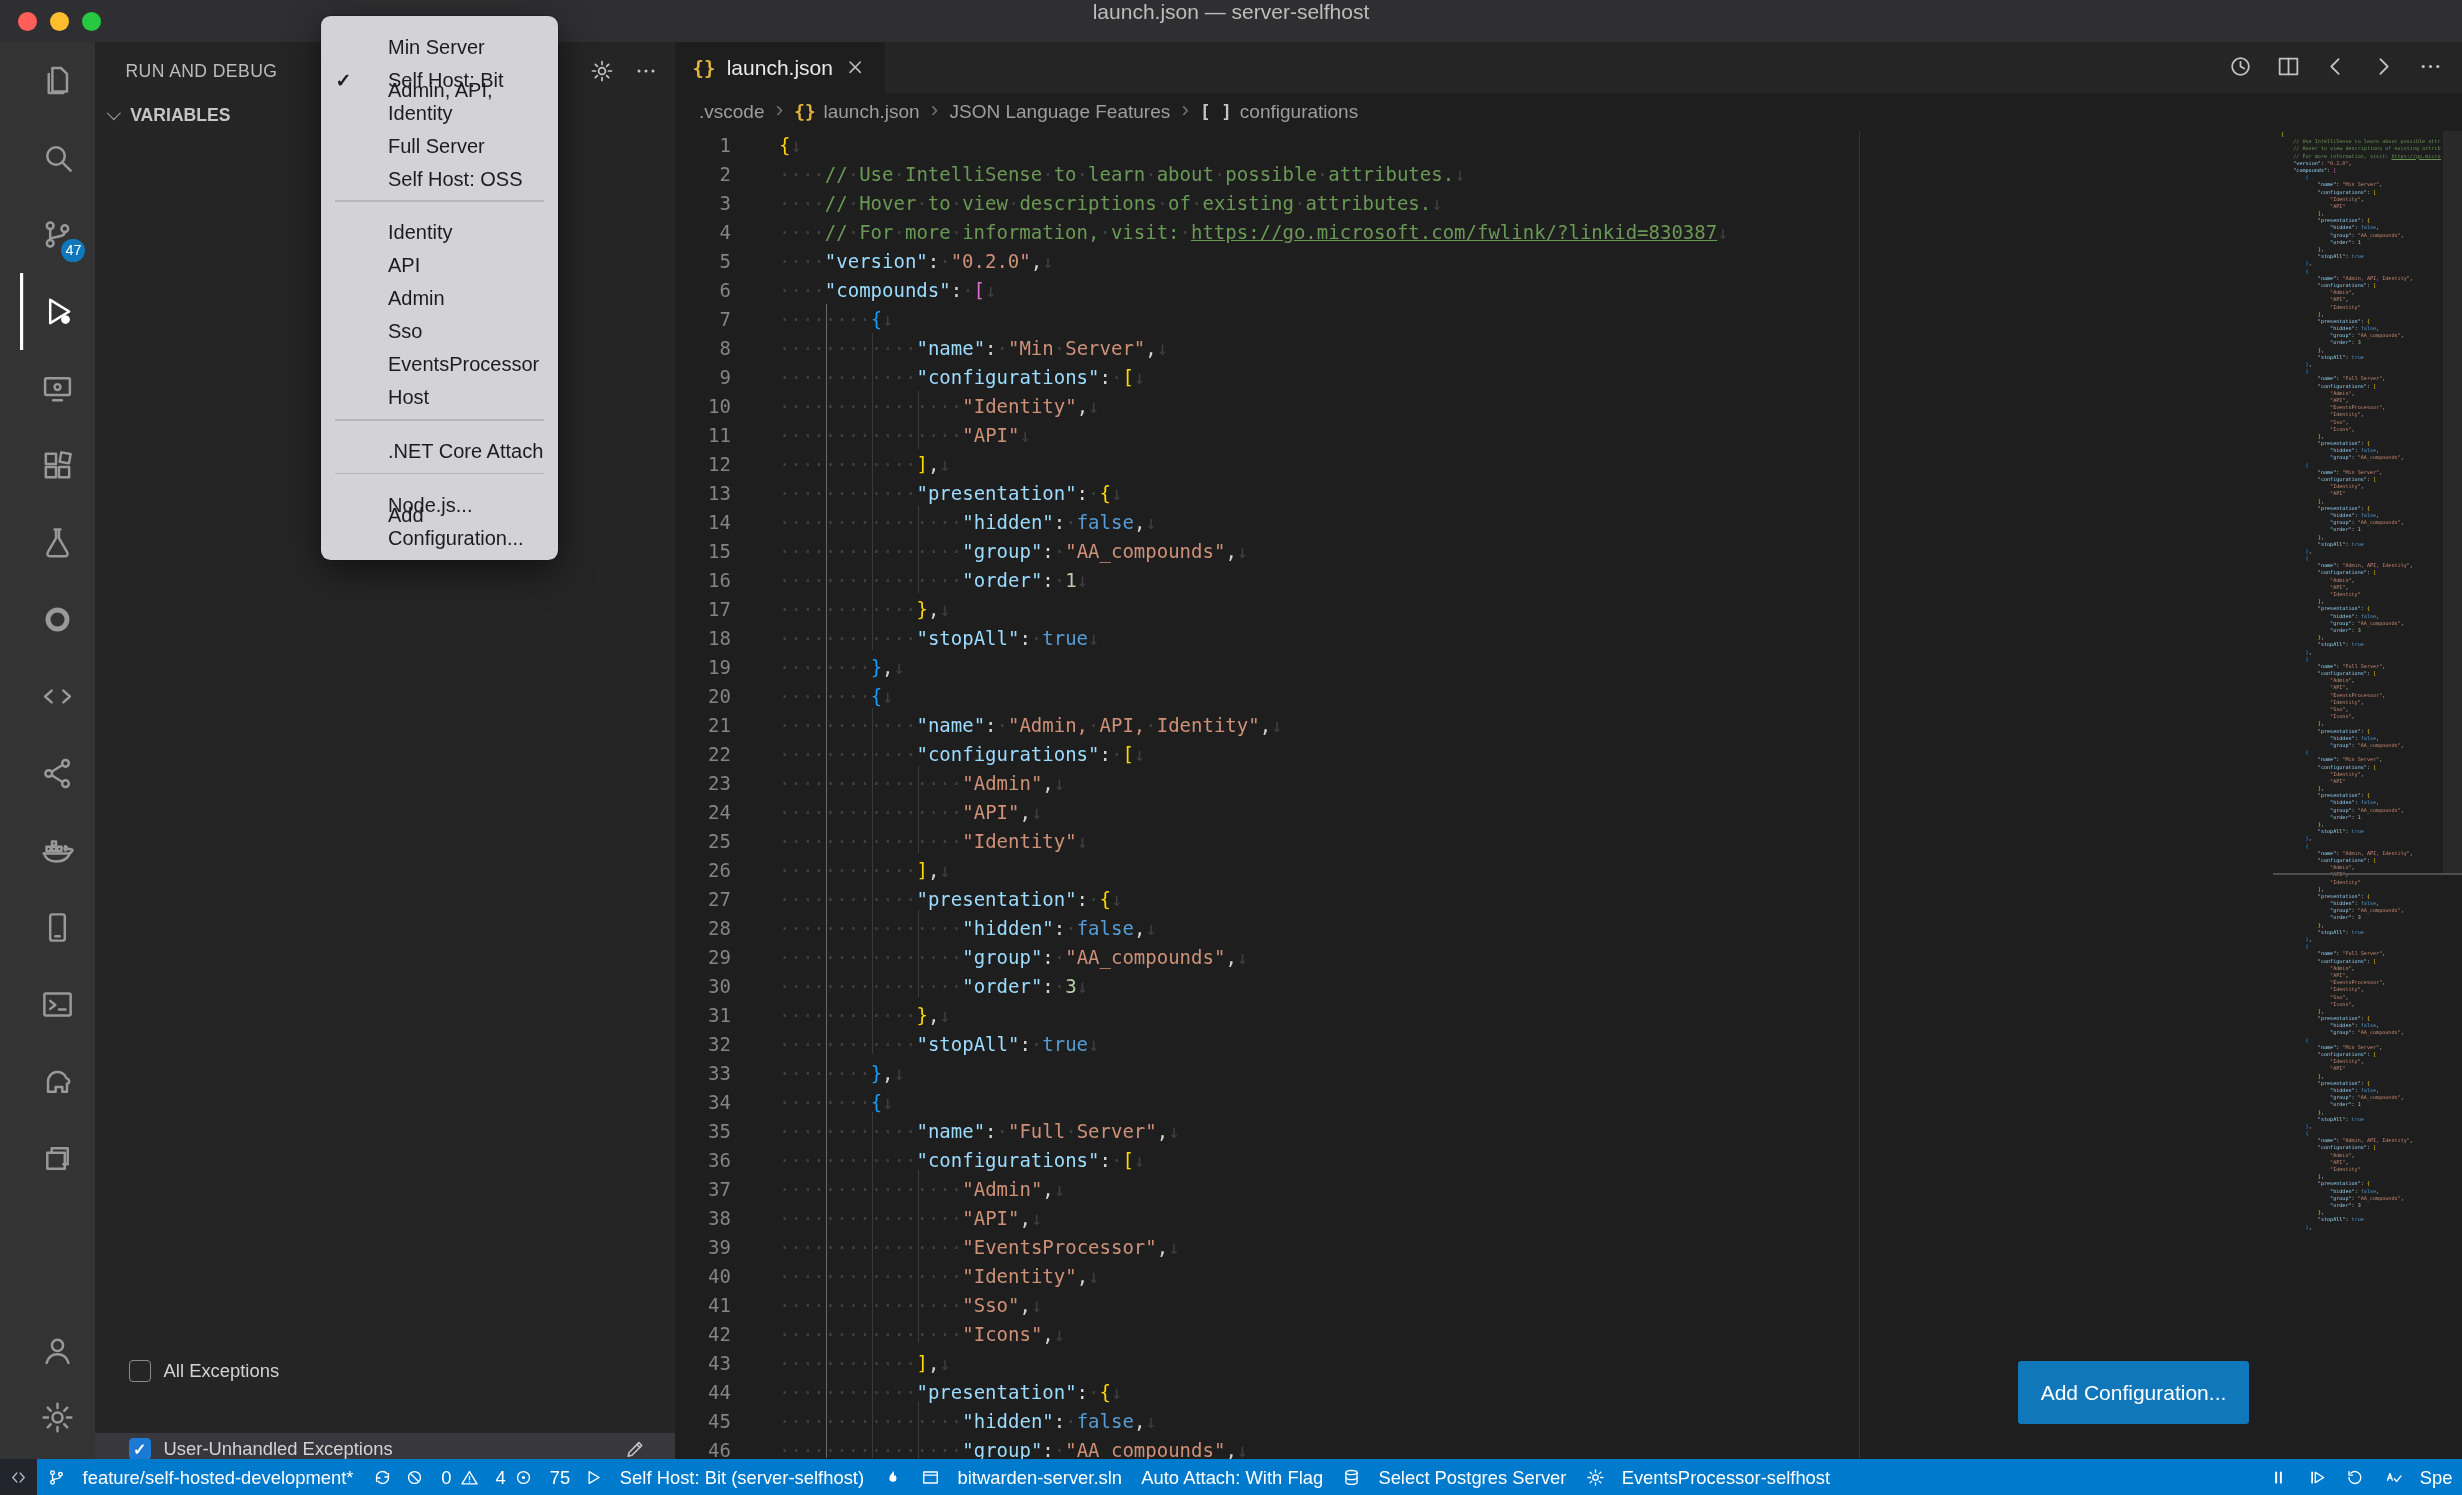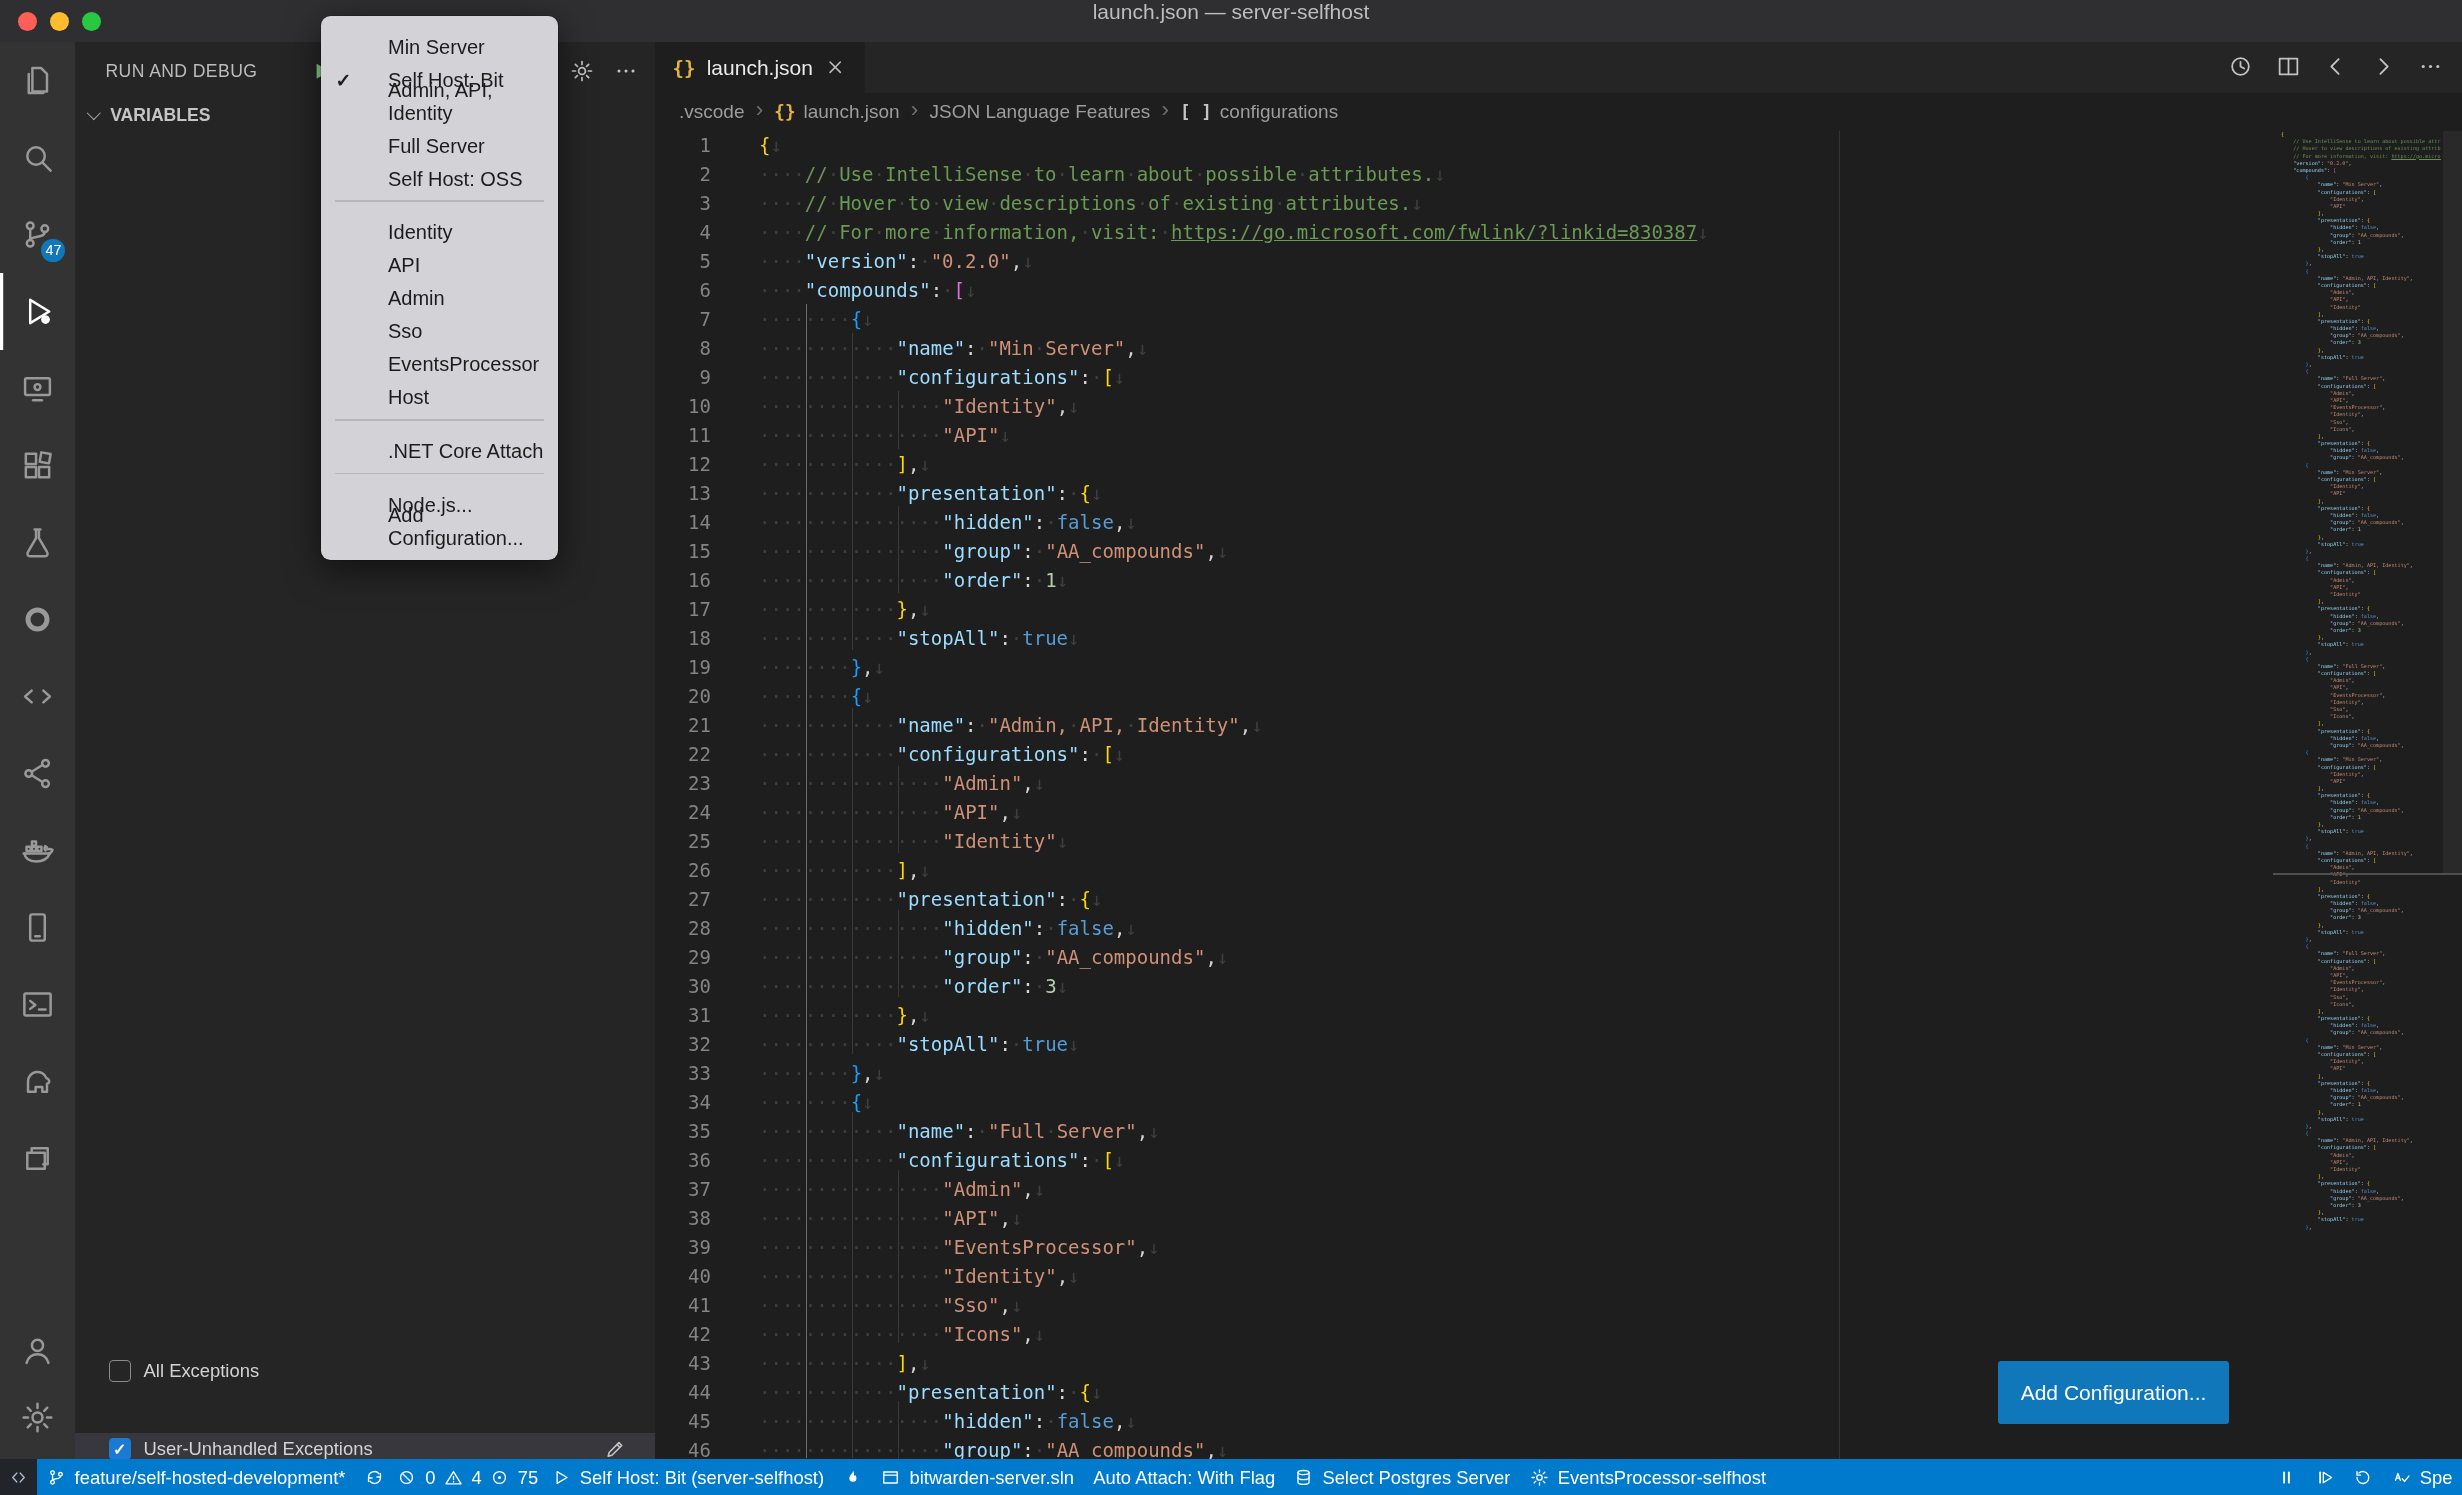--- a/index.html
+++ b/index.html
@@ -7,21 +7,21 @@
   font-family:"Liberation Sans",sans-serif;}
 .window{position:relative;width:2462px;height:1496px;display:flex;flex-direction:column;overflow:hidden}
 
 .titlebar{height:42px;background:#2f2f31;display:flex;align-items:flex-start;position:relative;flex:0 0 auto}
 .traffic{position:absolute;left:17.6px;top:0;height:100%;display:flex;align-items:center;gap:13px;z-index:2}
 .tl{width:19px;height:19px;border-radius:50%;display:inline-block}
 .tl.red{background:#ff5f57}.tl.yellow{background:#febc2e}.tl.green{background:#28c840}
 .title{width:100%;text-align:center;color:#bdbdbd;font-size:21px}
 
 .main{flex:1;display:flex;min-height:0}
-.activitybar{width:75px;background:#333333;display:flex;flex-direction:column;align-items:flex-end;position:relative;flex:0 0 auto}
+.activitybar{width:95px;background:#333333;display:flex;flex-direction:column;align-items:flex-end;position:relative;flex:0 0 auto}
 .ab-item{width:75px;height:77px;display:flex;align-items:center;justify-content:center;color:#999999;position:relative;cursor:pointer}
 .ab-item.active{color:#ffffff;box-shadow:inset 3.2px 0 0 #ffffff}
 .ab-item .ic{width:35px;height:35px}
 .ab-badge{position:absolute;right:9.6px;bottom:11.2px;background:#1177bb;color:#fff;font-size:14.4px;line-height:22.4px;min-width:24px;text-align:center;border-radius:12px;padding:0 3.2px}
 .ab-bottom{margin-top:auto;padding-bottom:8px}
 .ab-bottom .ab-item{height:67px}
 
 .sidebar{width:580px;background:#252526;position:relative;color:#cccccc;flex:0 0 auto;overflow:hidden}
 .sb-header{height:58px;display:flex;align-items:center;padding-left:30.5px;position:relative}
 .sb-title{font-size:17.6px;letter-spacing:0.4px;color:#bcbcbc}
@@ -80,21 +80,21 @@
 .scrollbar{position:absolute;top:0;bottom:0;right:0;width:19px}
 .scroll-slider{position:absolute;top:0;right:0;width:19px;height:742px;background:rgba(121,121,121,.12)}
 .mm-divider{position:absolute;right:0;width:189px;top:742px;height:1.6px;background:#4e4e4e}
 .add-config{position:absolute;left:1343px;top:1319px;width:231px;height:63px;background:#1177bb;color:#fff;border:none;font-size:21px;font-family:"Liberation Sans",sans-serif;border-radius:3.2px;cursor:pointer;z-index:5}
 
 .statusbar{height:37px;background:#007acc;display:flex;align-items:stretch;color:#fff;font-size:18.4px;flex:0 0 auto;overflow:hidden}
 .sb-corner{width:37px;background:#21252b;display:flex;align-items:center;justify-content:center;color:#aebfce;flex:0 0 auto}
 .sb-corner .ic{width:21px;height:21px}
 .st-group{display:flex;align-items:stretch}
 .st-right{margin-left:auto}
-.st-item{display:flex;align-items:center;gap:9px;padding:0 9.6px;cursor:pointer;white-space:nowrap}
+.st-item{display:flex;align-items:center;gap:17px;padding:0 9.6px;cursor:pointer;white-space:nowrap}
 .st-item.tight{padding:0 4px}
 .st-item .ic{width:19px;height:19px}
 
 .menu{position:absolute;left:321px;top:16px;width:237px;background:#d3d3d7;border-radius:9.6px;box-shadow:0 9.6px 35px rgba(0,0,0,.55),0 0 0 0.8px rgba(0,0,0,.18);padding:9.6px 0;z-index:50}
 .menu-item{height:33px;display:flex;align-items:flex-end;color:#1c1c1c;font-size:20px;padding-left:67px;position:relative;cursor:pointer}
 .menu-item .check{position:absolute;left:14.4px;font-size:19px;font-weight:700}
 .menu-sep{height:1.6px;background:#b7b7bb;margin:9.6px 14.4px}
 .ic{display:inline-block;flex:0 0 auto}
 </style>
 </head>

